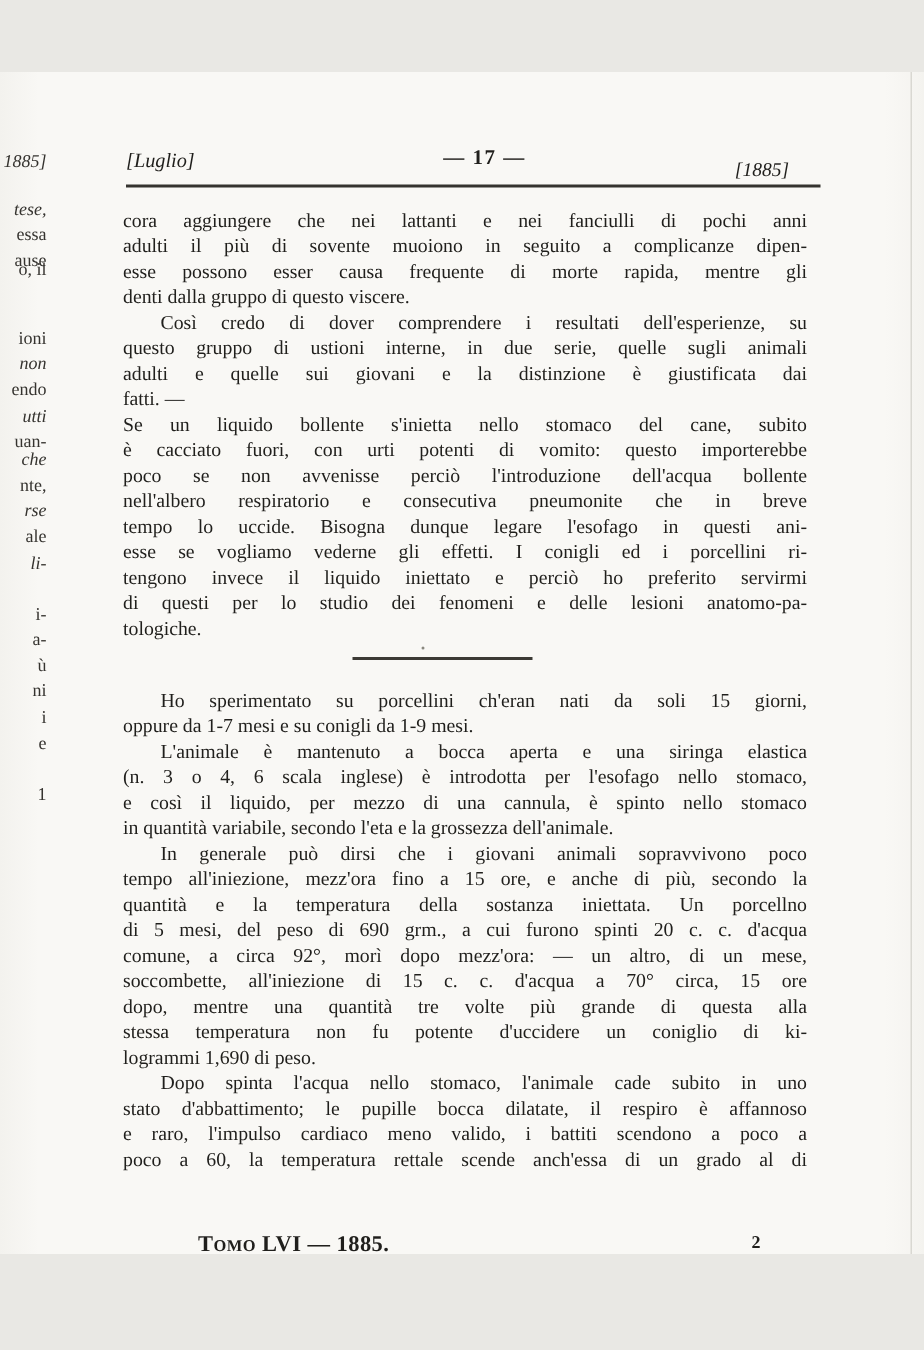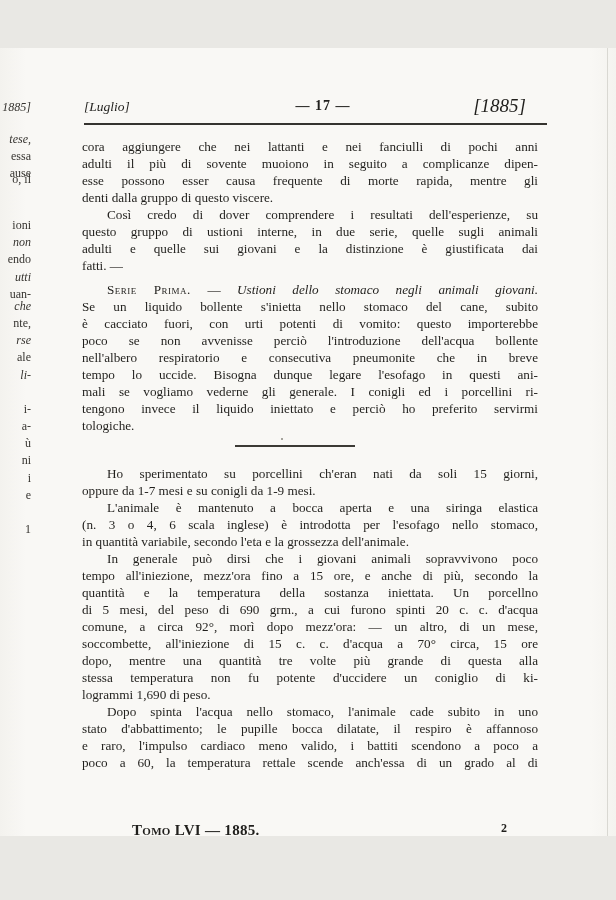--- a/index.html
+++ b/index.html
@@ -10,21 +10,21 @@
     color:#201f1c;
     margin-top:48px;
   }
   
   .margin-frags{position:absolute;left:0;top:0;width:34px;height:100%;font-size:12px;line-height:14px;color:#35332f;}
   .frag{position:absolute;right:3px;white-space:nowrap;}
   .frag.it{font-style:italic;}
   
   .hdr-left{position:absolute;left:84px;top:51px;font-style:italic;font-size:13.5px;}
   .hdr-center{position:absolute;left:0;top:50px;width:600px;text-align:center;font-size:14px;font-weight:600;letter-spacing:1px;padding-left:23px;}
-  .hdr-right{position:absolute;right:90px;top:47px;font-style:italic;font-size:19px;}
+  .hdr-right{position:absolute;right:90px;top:57px;font-style:italic;font-size:13px;}
   .hdr-rule{position:absolute;left:84px;top:75px;width:463px;height:2px;background:#35332f;}
   
   .column{position:absolute;left:82px;top:90px;width:456px;font-size:13.2px;line-height:17px;}
   .line{height:17px;overflow:hidden;text-align:justify;text-align-last:justify;-moz-text-align-last:justify;}
   .line.end{text-align-last:left;-moz-text-align-last:left;}
   .line.in{text-indent:25px;}
   .heading{margin-top:7px;text-indent:25px;}
   .sc{font-variant:small-caps;letter-spacing:.5px;}
   .it{font-style:italic;}
   
@@ -77,43 +77,44 @@
         <div class="line">cora aggiungere che nei lattanti e nei fanciulli di pochi anni</div>
         <div class="line">adulti il più di sovente muoiono in seguito a complicanze dipen-</div>
         <div class="line">esse possono esser causa frequente di morte rapida, mentre gli</div>
         <div class="line end">denti dalla gruppo di questo viscere.</div>
         <div class="line in">Così credo di dover comprendere i resultati dell'esperienze, su</div>
         <div class="line">questo gruppo di ustioni interne, in due serie, quelle sugli animali</div>
         <div class="line">adulti e quelle sui giovani e la distinzione è giustificata dai</div>
         <div class="line end">fatti. —</div>
       </div>
 
-    <div class="line heading"><span class="sc">Serie Prima.</span><span> — </span><span class="it">Ustioni dello stomaco negli animali giovani.</span></div>
 
     <div id="block2">
         <div class="line">Se un liquido bollente s'inietta nello stomaco del cane, subito</div>
         <div class="line">è cacciato fuori, con urti potenti di vomito: questo importerebbe</div>
         <div class="line">poco se non avvenisse perciò l'introduzione dell'acqua bollente</div>
         <div class="line">nell'albero respiratorio e consecutiva pneumonite che in breve</div>
         <div class="line">tempo lo uccide. Bisogna dunque legare l'esofago in questi ani-</div>
-        <div class="line">mali se vogliamo vederne gli generale. I conigli ed i porcellini ri-</div>
+        <div class="line">esse se vogliamo vederne gli effetti. I conigli ed i porcellini ri-</div>
         <div class="line">tengono invece il liquido iniettato e perciò ho preferito servirmi</div>
+        <div class="line">di questi per lo studio dei fenomeni e delle lesioni anatomo-pa-</div>
         <div class="line end">tologiche.</div>
       </div>
 
     <div class="sep-wrap">
       <span class="sep-dot"></span>
       <div class="sep"></div>
     </div>
 
     <div id="block3">
         <div class="line in">Ho sperimentato su porcellini ch'eran nati da soli 15 giorni,</div>
         <div class="line end">oppure da 1-7 mesi e su conigli da 1-9 mesi.</div>
         <div class="line in">L'animale è mantenuto a bocca aperta e una siringa elastica</div>
         <div class="line">(n. 3 o 4, 6 scala inglese) è introdotta per l'esofago nello stomaco,</div>
+        <div class="line">e così il liquido, per mezzo di una cannula, è spinto nello stomaco</div>
         <div class="line end">in quantità variabile, secondo l'eta e la grossezza dell'animale.</div>
         <div class="line in">In generale può dirsi che i giovani animali sopravvivono poco</div>
         <div class="line">tempo all'iniezione, mezz'ora fino a 15 ore, e anche di più, secondo la</div>
         <div class="line">quantità e la temperatura della sostanza iniettata. Un porcellno</div>
         <div class="line">di 5 mesi, del peso di 690 grm., a cui furono spinti 20 c. c. d'acqua</div>
         <div class="line">comune, a circa 92°, morì dopo mezz'ora: — un altro, di un mese,</div>
         <div class="line">soccombette, all'iniezione di 15 c. c. d'acqua a 70° circa, 15 ore</div>
         <div class="line">dopo, mentre una quantità tre volte più grande di questa alla</div>
         <div class="line">stessa temperatura non fu potente d'uccidere un coniglio di ki-</div>
         <div class="line end">logrammi 1,690 di peso.</div>

